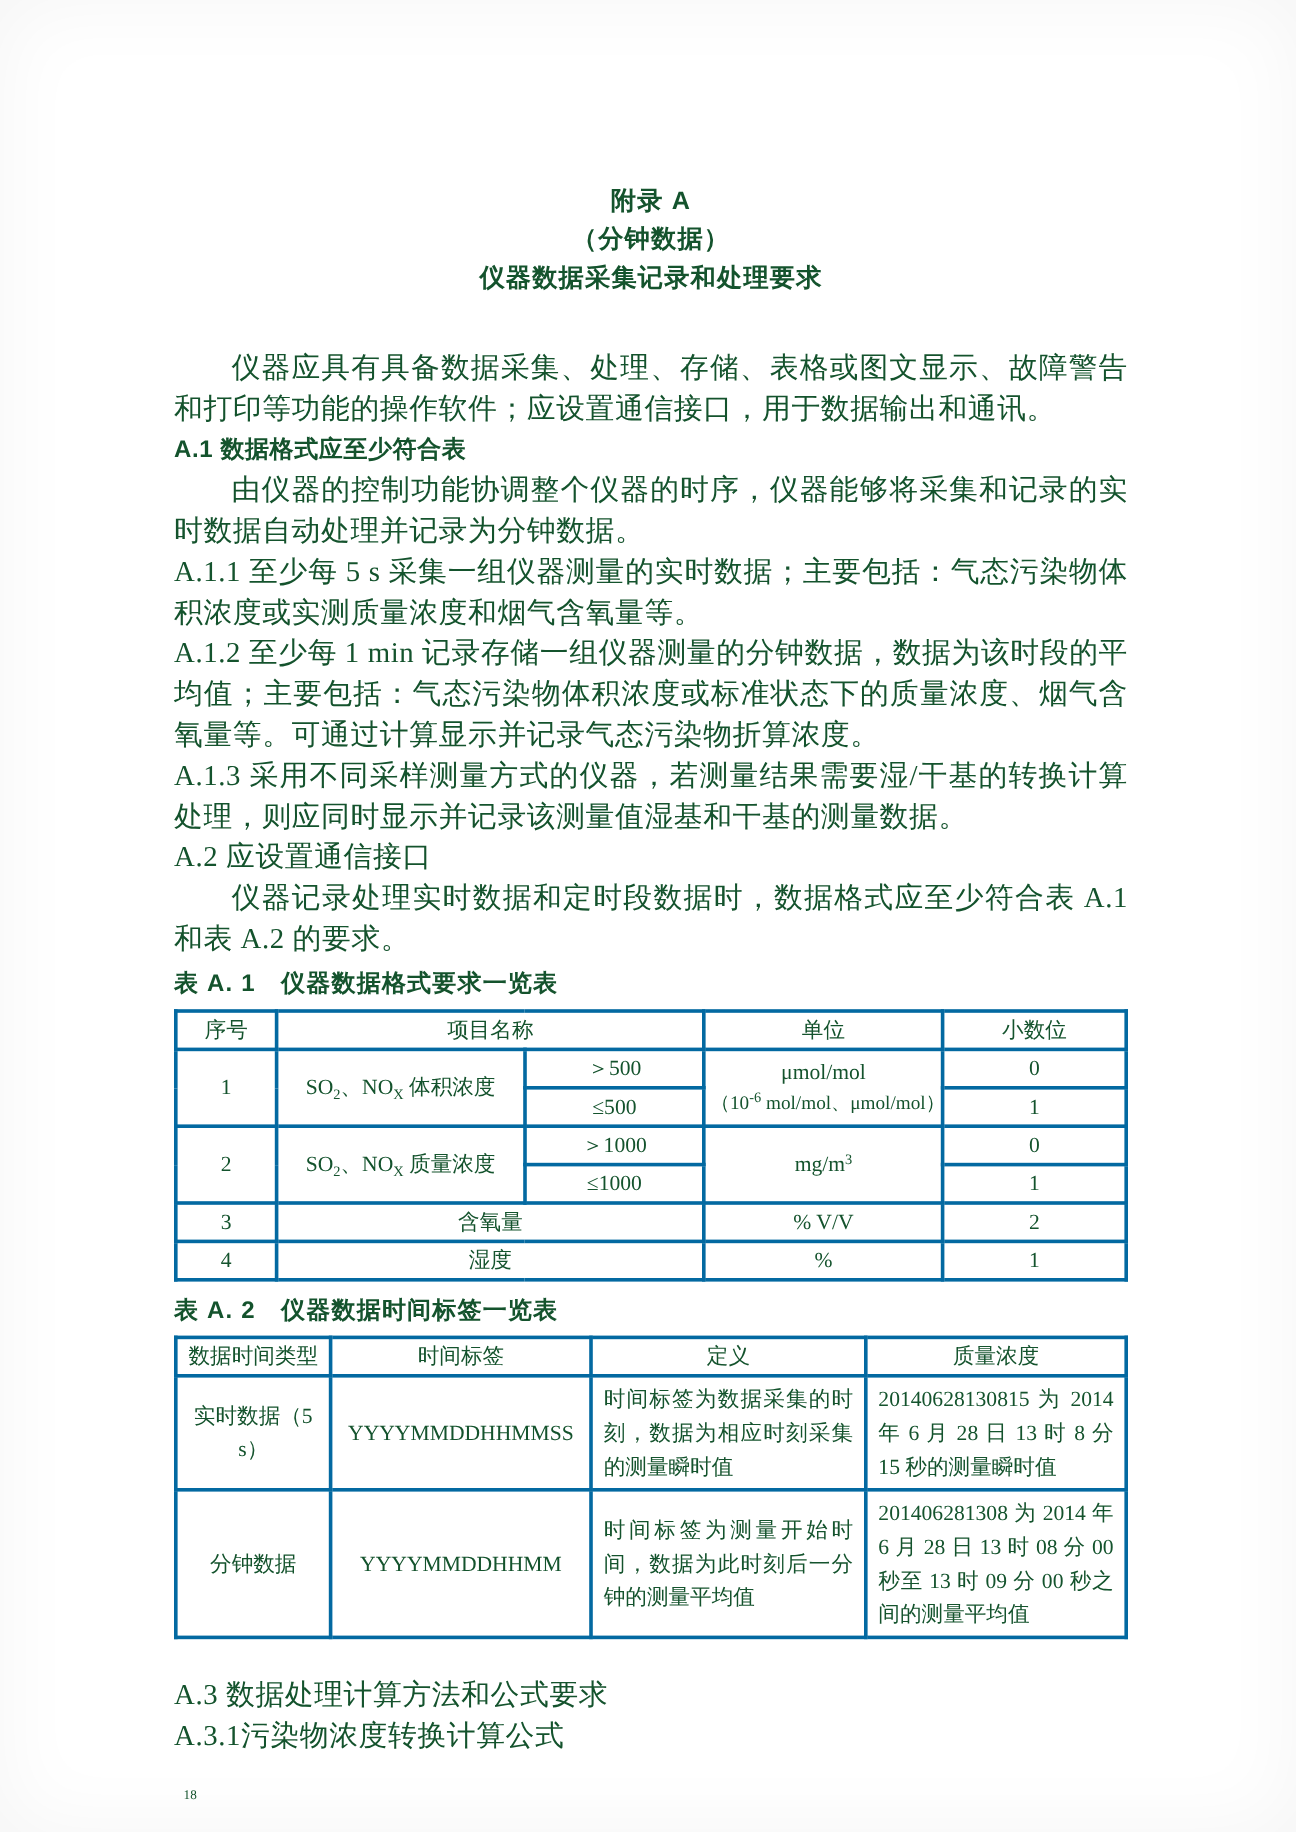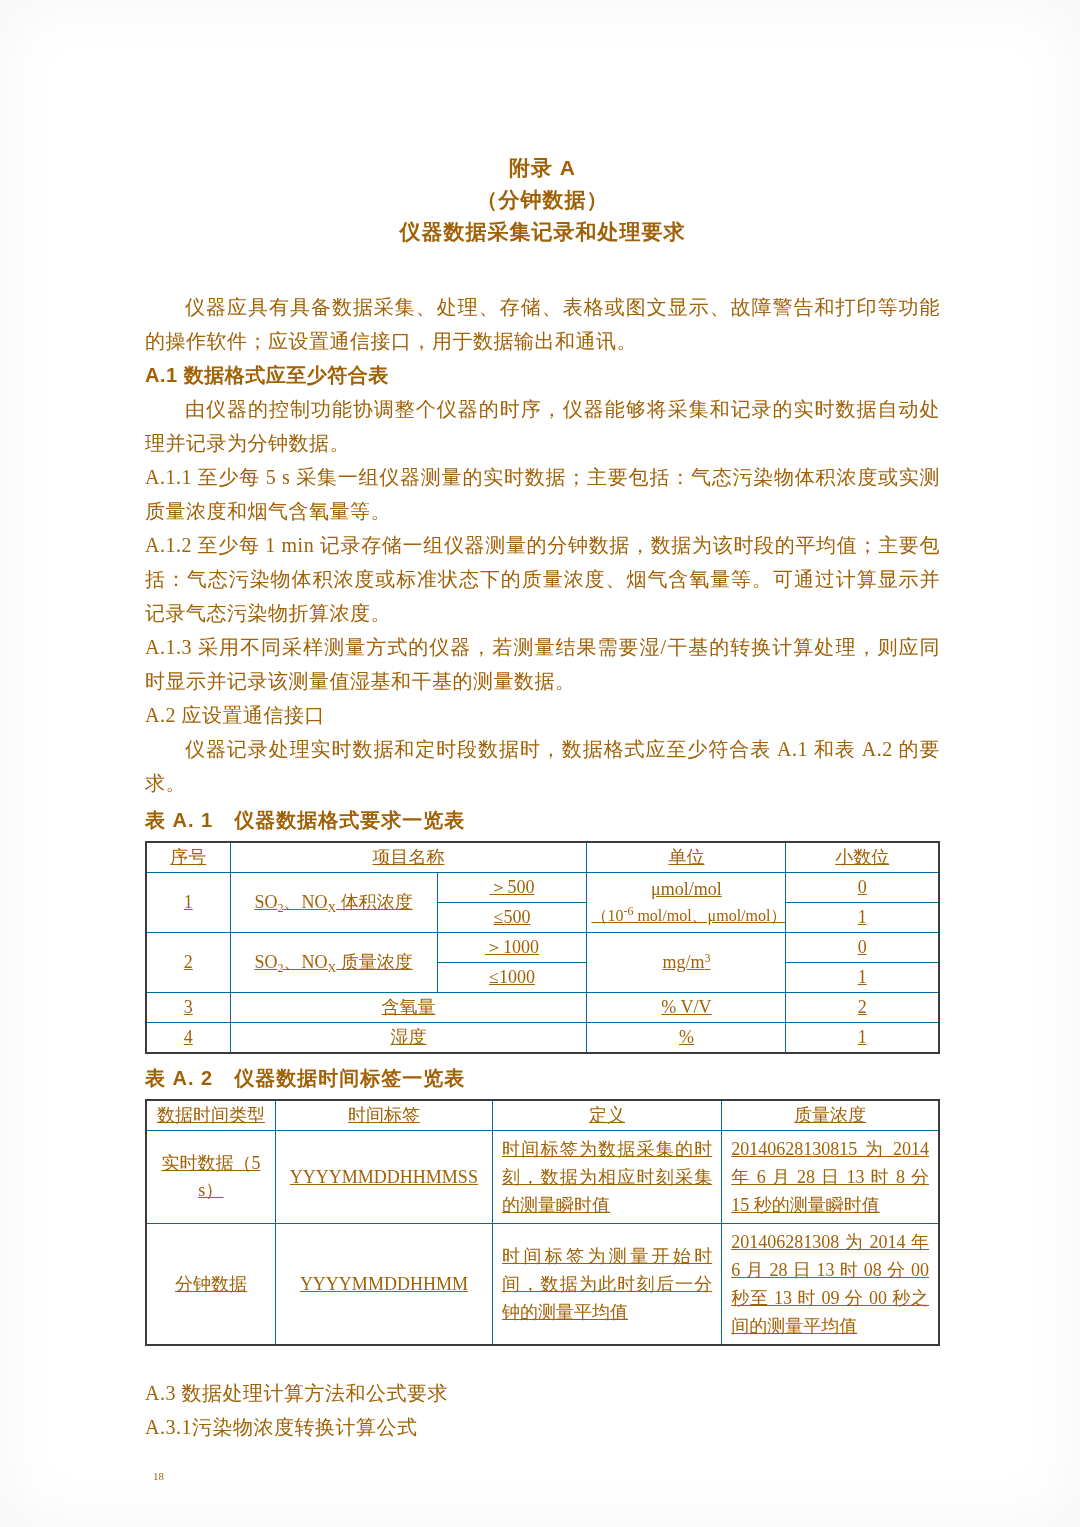--- a/index.html
+++ b/index.html
@@ -1,40 +1,40 @@
 <!DOCTYPE html>
 <html lang="zh"><head>
 <meta charset="utf-8">
 <style>
   html,body { margin:0; padding:0; background:#e9e9e9; }
   .page {
     position:relative;
     width:1080px; height:1527px;
     margin:0 auto;
     background:#ffffff;
-    color:#a16207;
+    color:#14532d;
     box-shadow: inset 0 0 70px rgba(0,0,0,0.045);
     overflow:hidden;
     font-family:"Liberation Serif","DejaVu Serif",serif;
   }
   .content {
     position:absolute;
     left:145px; top:152px;
     width:795px;
   }
   .title-block {
     text-align:center;
     font-family:"Liberation Sans","DejaVu Sans",sans-serif;
     font-weight:bold;
     font-size:21px;
     line-height:32px;
     letter-spacing:1px;
   }
   .body-text {
-    font-size:20px;
+    font-size:24px;
     line-height:34px;
     text-align:justify;
     margin:0;
     letter-spacing:0.5px;
   }
   .indent { text-indent:2em; }
   .intro { margin-top:42px; }
   .heading-bold {
     font-family:"Liberation Sans","DejaVu Sans",sans-serif;
     font-weight:bold;
@@ -52,27 +52,26 @@
     letter-spacing:1px;
   }
   table.tbl {
     width:100%;
     border-collapse:collapse;
     table-layout:fixed;
     border:2px solid #3b3b3b;
     font-size:18px;
   }
   table.tbl td {
-    border:1px solid #0369a1;
+    border:3px solid #0369a1;
     text-align:center;
     vertical-align:middle;
     padding:1px 4px;
     line-height:27px;
     overflow:hidden;
-    text-decoration:underline;
   }
   .tbl-a1 tr { height:30px; }
   .unit-small { font-size:16px; line-height:26px; white-space:nowrap; }
   sub.chem { font-size:12px; vertical-align:-4px; line-height:0; }
   sup.exp  { font-size:12px; vertical-align:6px;  line-height:0; }
   .tbl-a2 tr.hdr  { height:30px;margin-left:48px; }
   .tbl-a2 tr.r1   { height:85px; }
   .tbl-a2 tr.r2   { height:113px; }
   .tbl-a2 td.wrap {
     text-align:justify;

